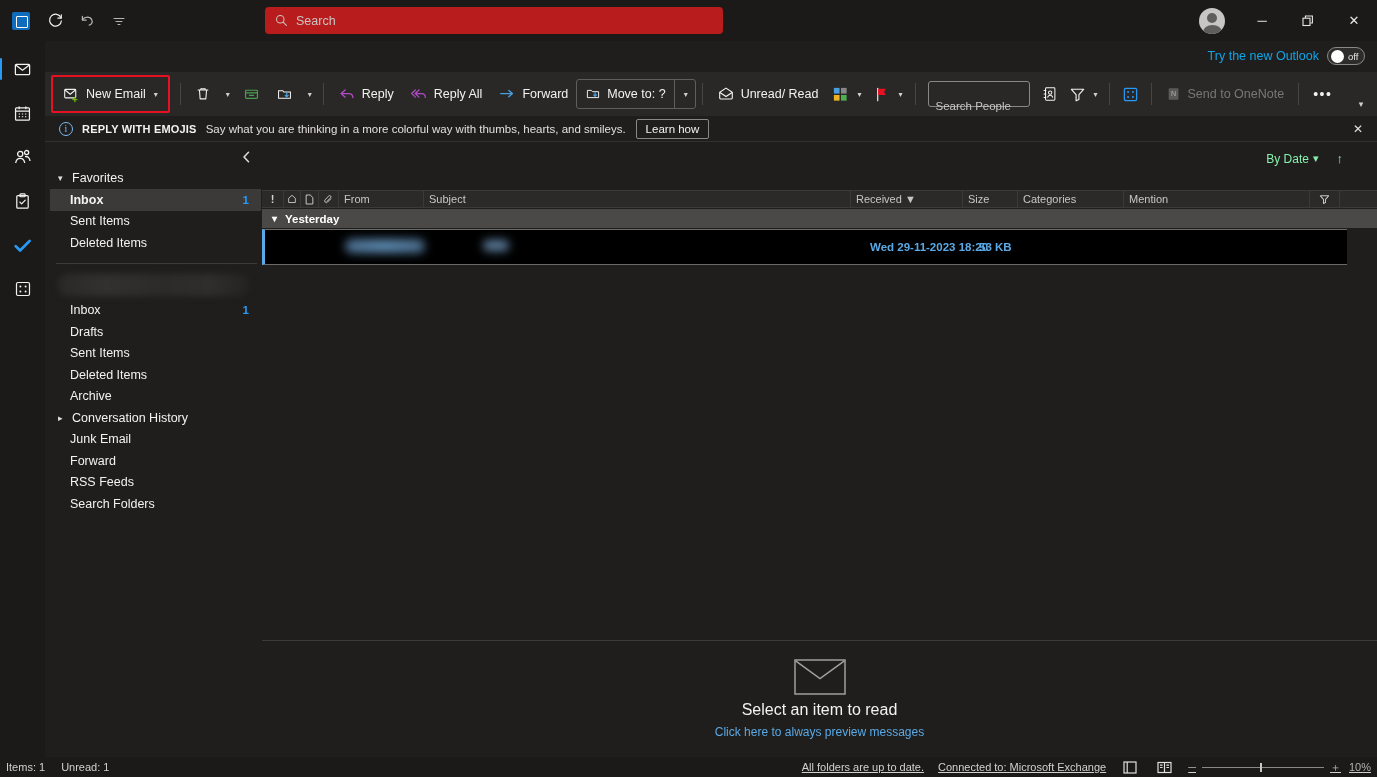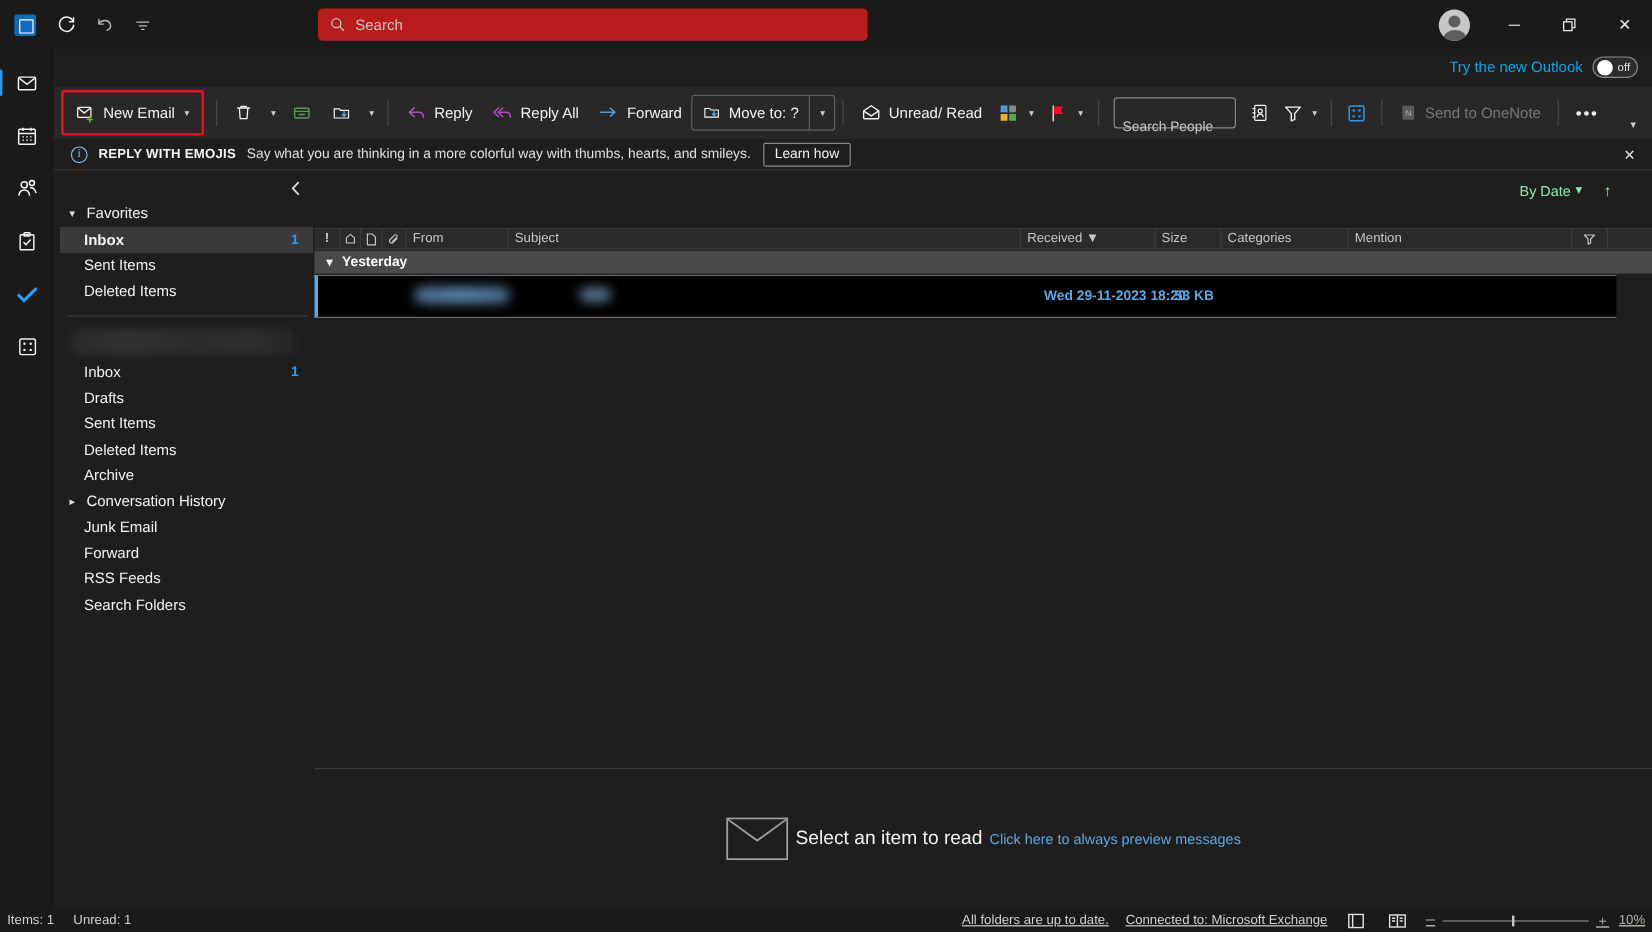--- a/index.html
+++ b/index.html
@@ -218,21 +218,21 @@
   .msg-recv {
     position: absolute; left: 605px; top: 11px; font-size: 11.5px; color: #5aa9e6; font-weight: bold;
   }
   .msg-size {
     position: absolute; left: 714px; top: 11px; font-size: 11.5px; color: #5aa9e6; font-weight: bold;
   }
 
   
   .readpane {
     position: absolute; top: 640px; left: 262px; width: 1115px; height: 117px;
-    border-top: 1px solid #3b3a39; display: flex; flex-direction: row;
+    border-top: 1px solid #3b3a39; display: flex; flex-direction: column;
     align-items: center; justify-content: center; gap: 6px;
   }
   .env { width: 52px; height: 36px; }
   .rp-title { font-size: 16px; color: #f3f2f1; }
   .rp-link { font-size: 12px; color: #5aa9e6; cursor: pointer; }
 
   
   .statusbar {
     position: absolute; bottom: 0; left: 0; width: 1377px; height: 20px;
     background: #1b1a19; display: flex; align-items: center;

